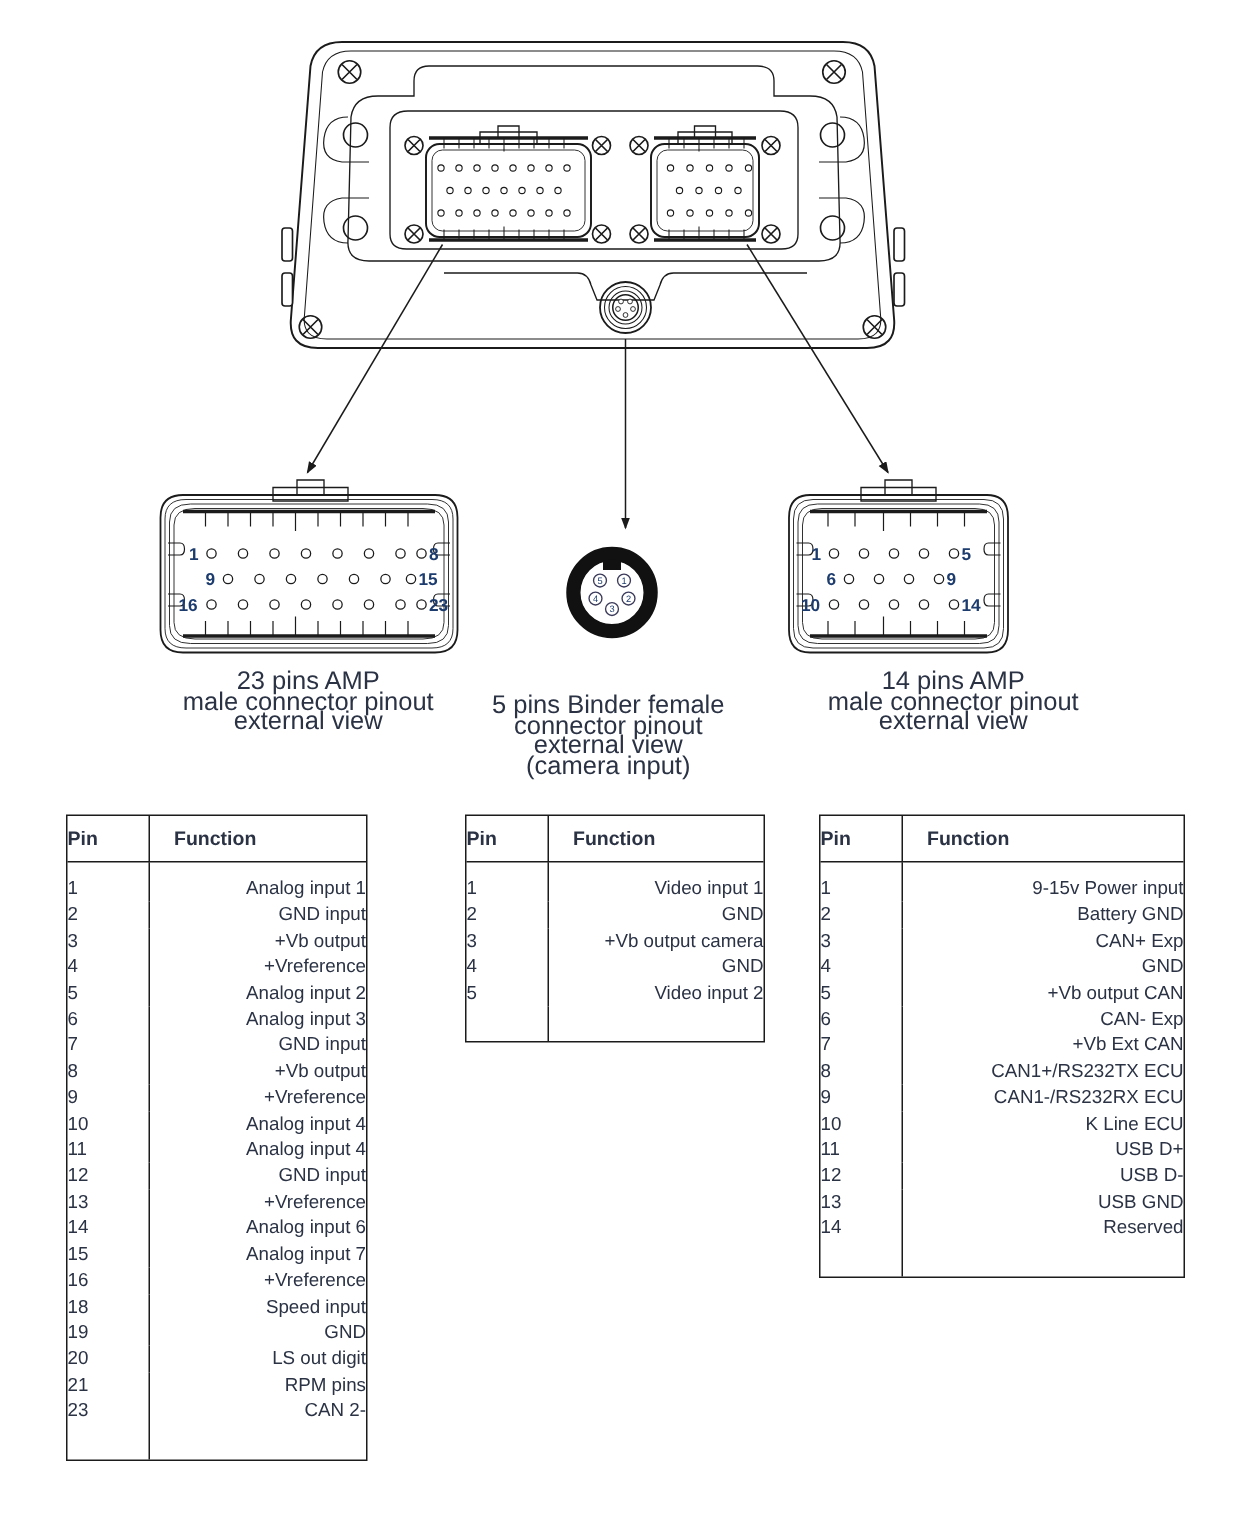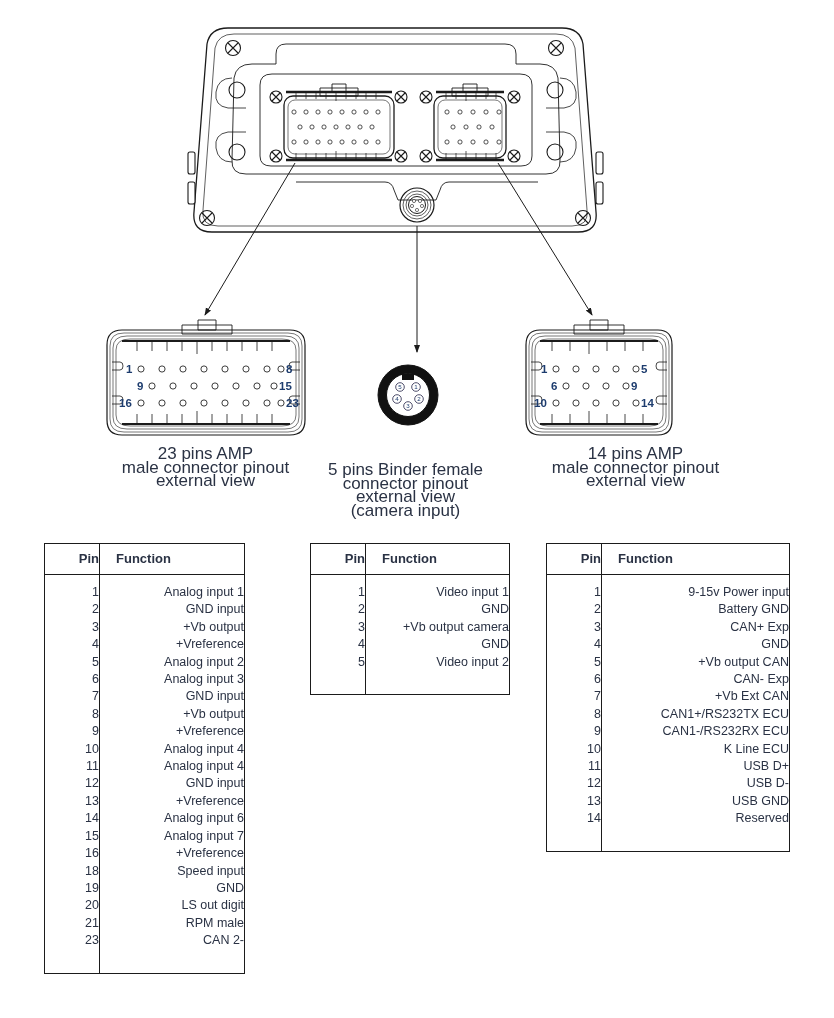--- a/index.html
+++ b/index.html
@@ -48,21 +48,21 @@
   }
   .ptable th{
     font-size:13px;
     font-weight:bold;
     padding:7px 0 8px 0;
     border-bottom:1.3px solid #1b1b1b;
     color:#2a3244;
   }
   .ptable th.pin-col,.ptable td.pin-col{
     width:54px;
-    text-align:right;
+    text-align:left;
     border-right:1.3px solid #1b1b1b;
   }
   .ptable th.fn-col{text-align:left;padding-left:16px;}
   .ptable td{padding:0;line-height:17.4px;height:17.4px;}
   .ptable td.fn-col{text-align:right;padding-left:16px;white-space:nowrap;}
   .ptable tbody tr:first-child td{padding-top:9px;}
   .ptable tbody tr:last-child td{padding-bottom:13px;}
 
   
   .tail td{height:10px;padding:0;}
@@ -467,21 +467,21 @@
           <tr>
             <td class="pin-col">19</td>
             <td class="fn-col">GND</td>
           </tr>
           <tr>
             <td class="pin-col">20</td>
             <td class="fn-col">LS out digit</td>
           </tr>
           <tr>
             <td class="pin-col">21</td>
-            <td class="fn-col">RPM male</td>
+            <td class="fn-col">RPM pins</td>
           </tr>
           <tr>
             <td class="pin-col">23</td>
             <td class="fn-col">CAN 2-</td>
           </tr>
           <tr class="tail">
             <td class="pin-col"></td>
             <td></td>
           </tr>
         </tbody>

